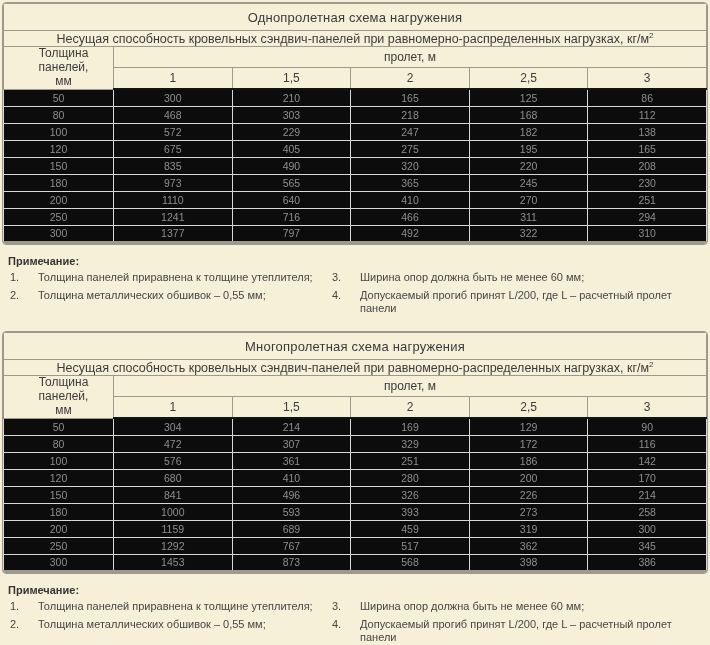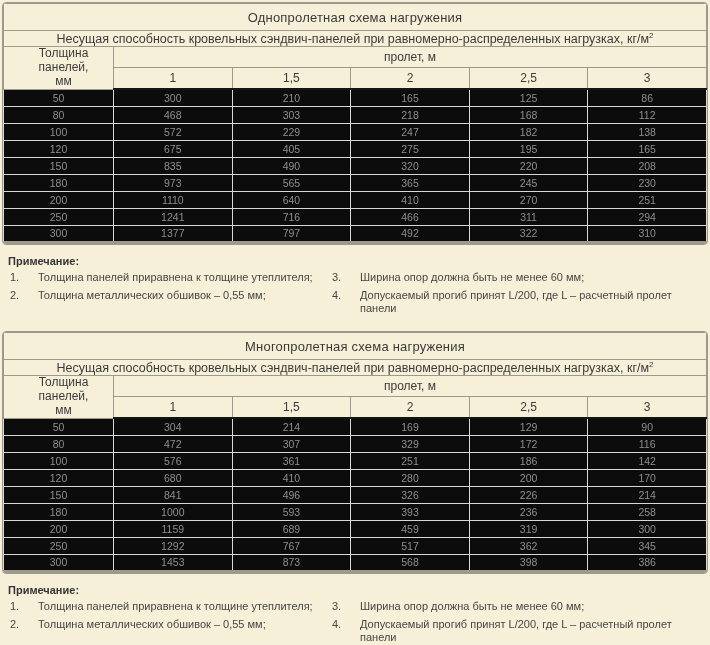--- a/index.html
+++ b/index.html
@@ -263,21 +263,21 @@
             <td>496</td>
             <td>326</td>
             <td>226</td>
             <td>214</td>
           </tr>
           <tr>
             <th>180</th>
             <td>1000</td>
             <td>593</td>
             <td>393</td>
-            <td>236</td>
+            <td>273</td>
             <td>258</td>
           </tr>
           <tr>
             <th>200</th>
             <td>1159</td>
             <td>689</td>
             <td>459</td>
             <td>319</td>
             <td>300</td>
           </tr>

